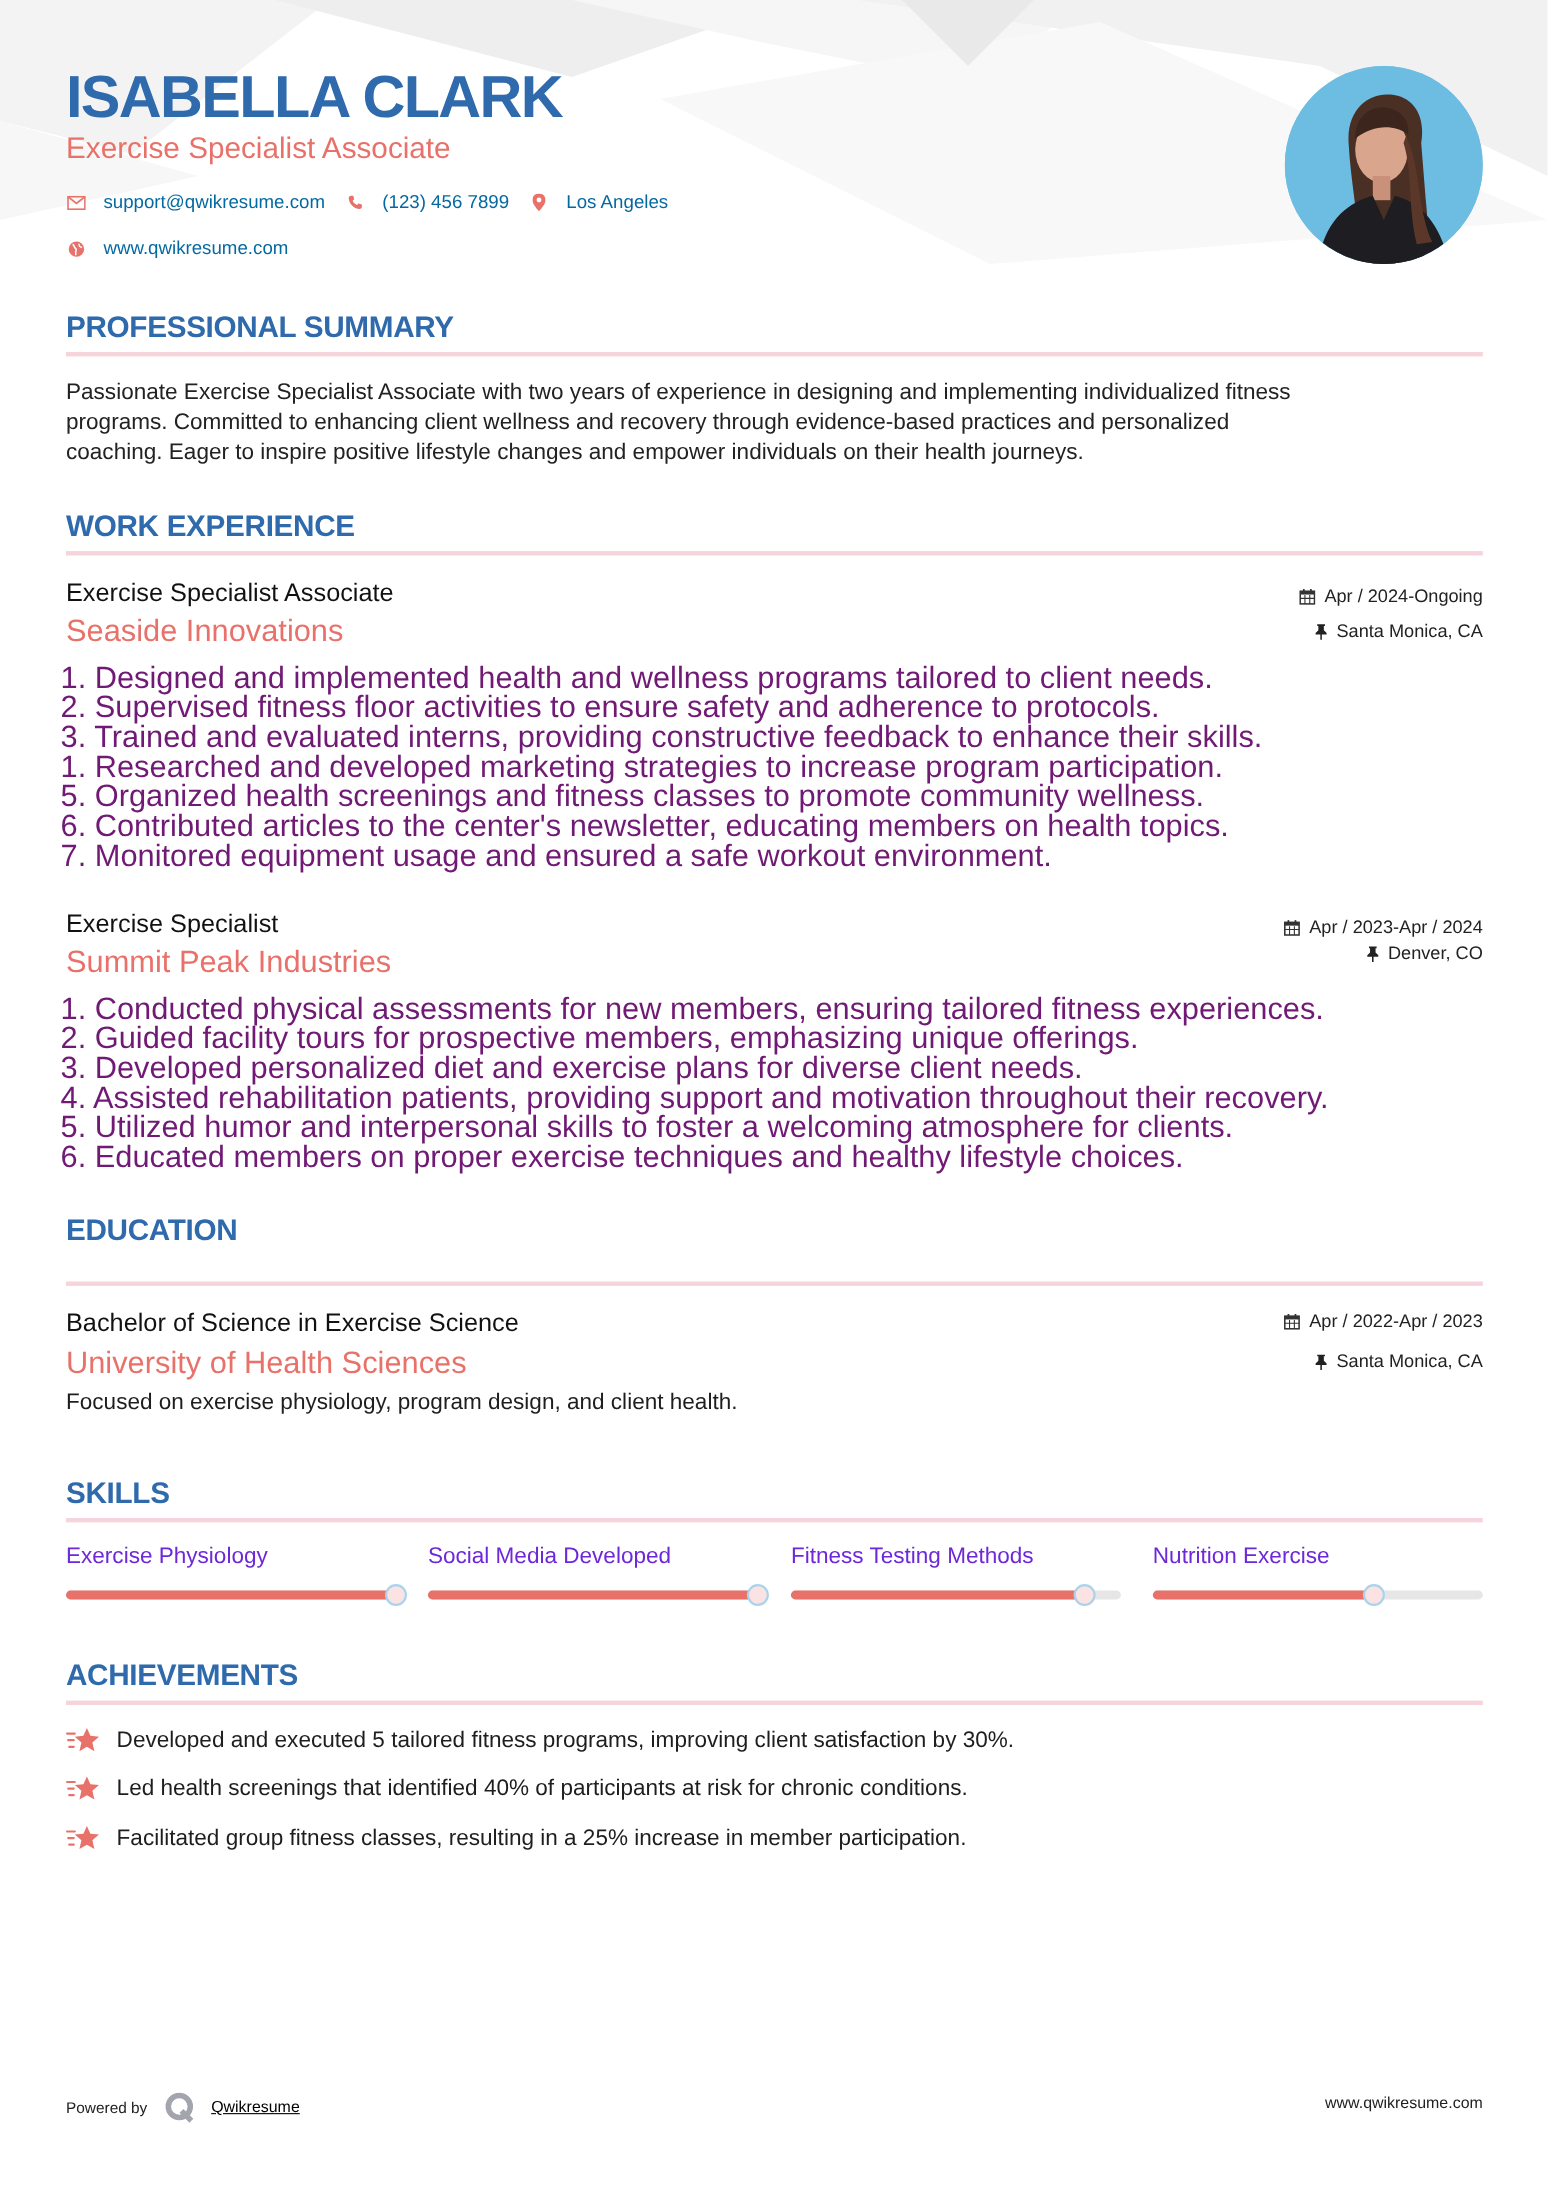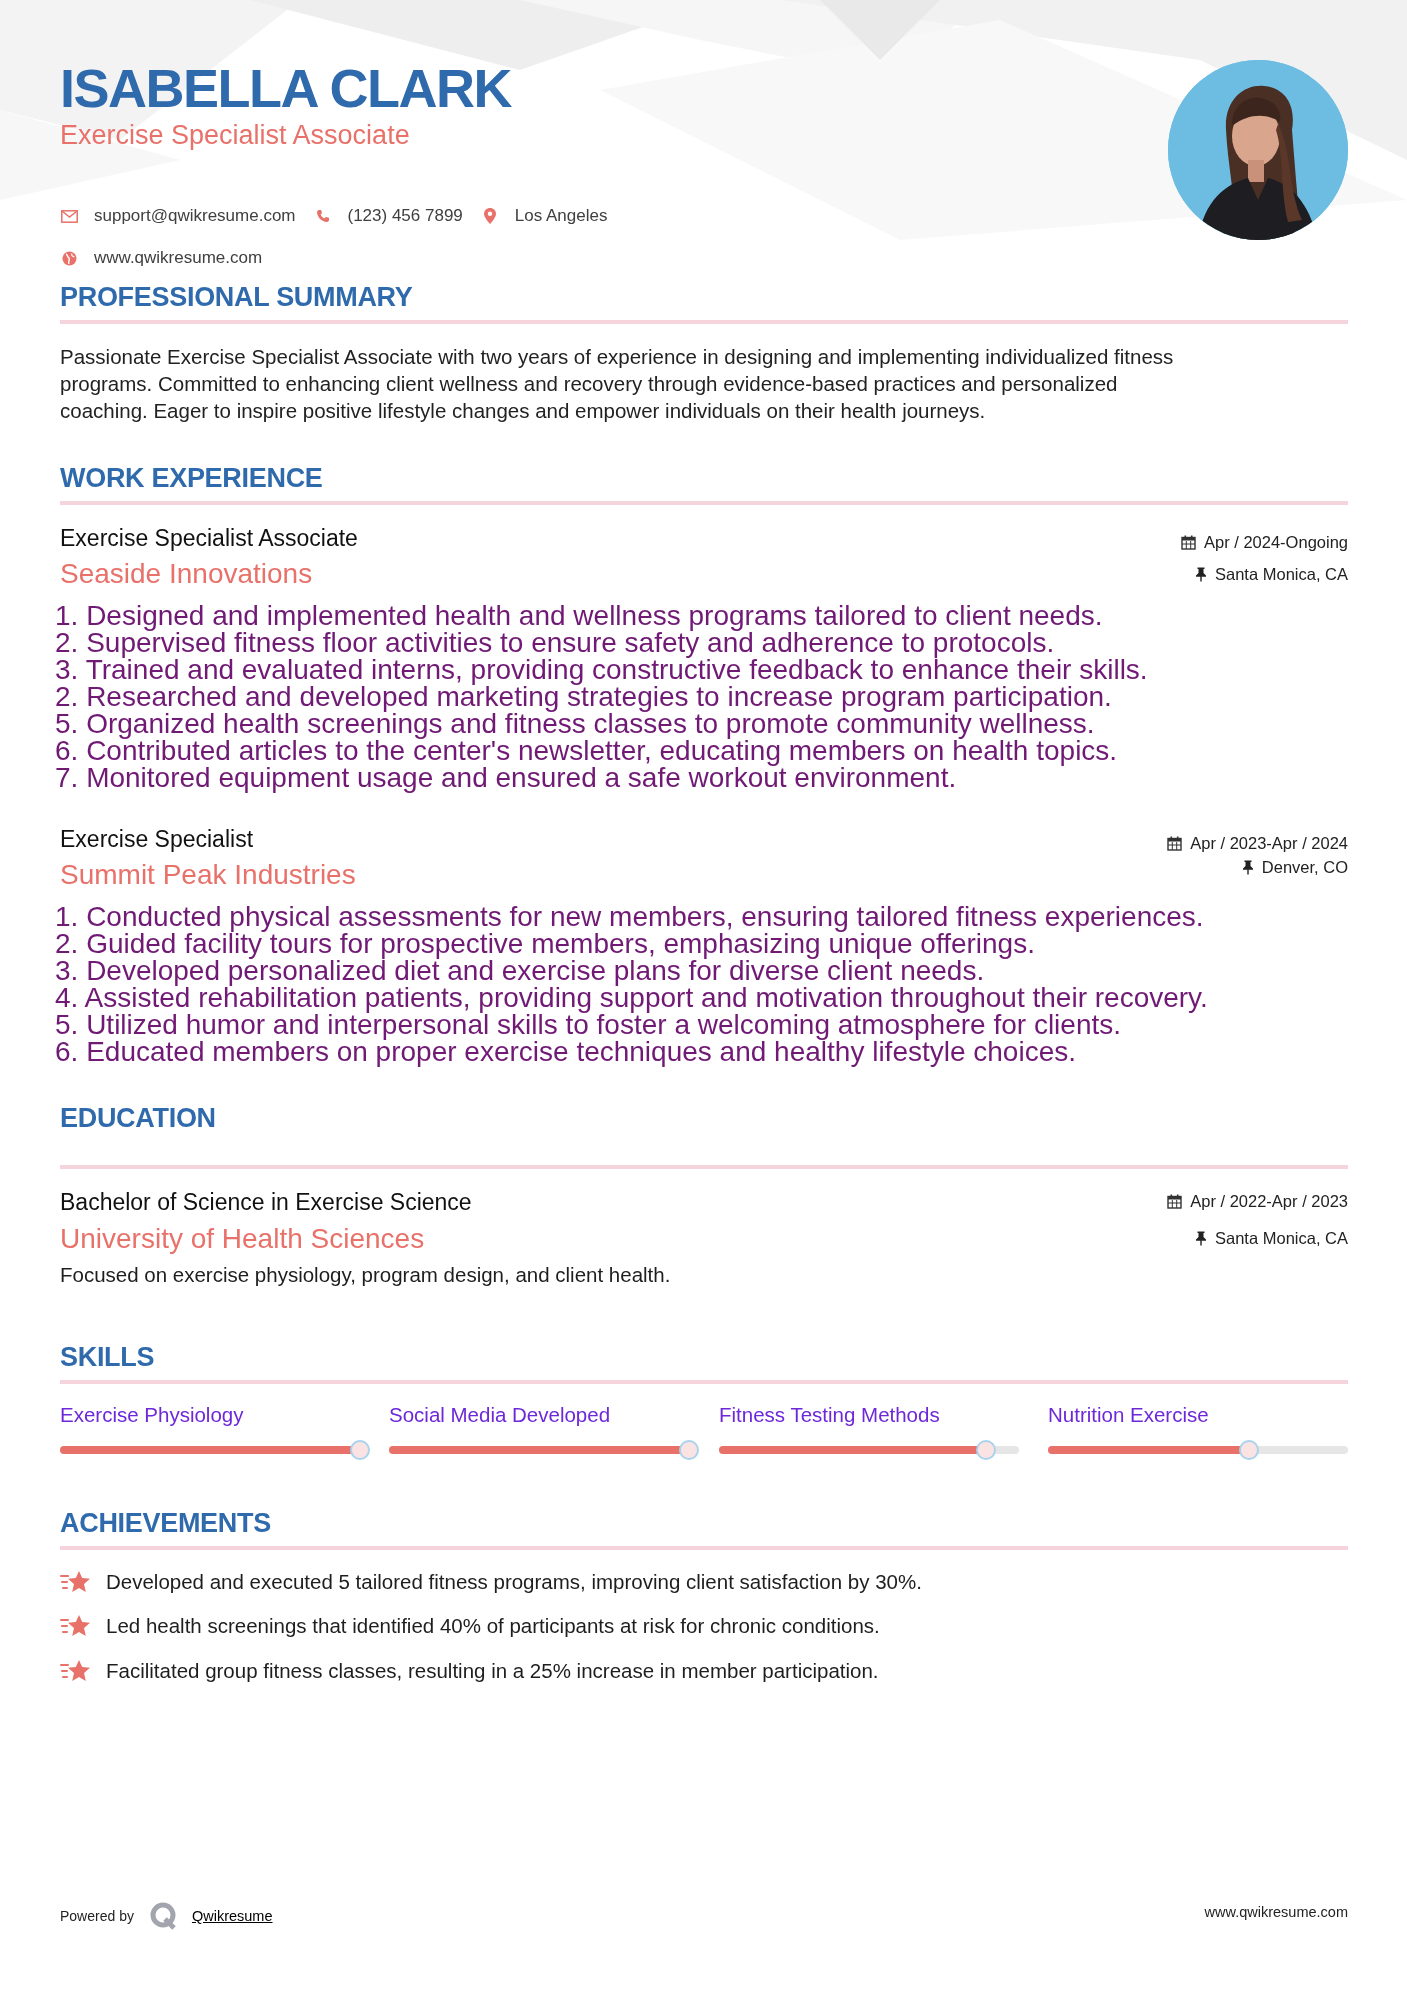--- a/index.html
+++ b/index.html
@@ -6,21 +6,21 @@
   body {
     width:1407px; height:1990px; position:relative; overflow:hidden;
     background:#ffffff;
     font-family:"Liberation Sans", "DejaVu Sans", sans-serif;
     color:#1e1e1e;
   }
   .bg-shapes { position:absolute; left:0; top:0; width:1407px; height:300px; pointer-events:none; }
   .abs { position:absolute; }
   .name { left:60px; top:56px; font-size:54px; font-weight:bold; color:#2f6aac; letter-spacing:-1.5px; line-height:64px; }
   .role { left:60px; top:118px; font-size:27px; color:#e8716a; line-height:34px; }
-  .contact { font-size:17px; color:#404040; line-height:22px; display:flex; align-items:center;margin-top:32px; }
+  .contact { font-size:17px; color:#0369a1; line-height:22px; display:flex; align-items:center; }
   .contact .ic { width:18px; height:18px; margin-right:16px; display:inline-flex; align-items:center; justify-content:center; }
   .photo { left:1168px; top:60px; width:180px; height:180px; border-radius:50%; background:#6dbde3; overflow:hidden; }
   .sec-title { left:60px; font-size:27px; font-weight:bold; color:#2f6aac; line-height:32px; letter-spacing:-0.3px; }
   .sec-line { left:60px; width:1288px; height:4px; background:#f6d4dc; }
   .summary { left:60px; width:1300px; top:343px; font-size:20.5px; line-height:27px; color:#222; }
   .job-title { left:60px; font-size:23px; color:#111; line-height:28px; }
   .company { left:60px; font-size:28px; color:#e8716a; line-height:26px; }
   .meta { right:59px; font-size:16.5px; color:#222; line-height:22px; display:flex; align-items:center; justify-content:flex-end; }
   .meta .ic { margin-right:8px; display:inline-flex; }
   .bullets { left:55px; margin:0; padding:0; list-style:none; font-size:28px; line-height:27px; color:#701a75; }
@@ -136,21 +136,21 @@
     <svg width="12" height="15" viewBox="0 0 12 15">
         <path d="M2.5 0.5 H9.5 V2 H8.5 V6 L11 8.5 V9.8 H6.7 V14.5 H5.3 V9.8 H1 V8.5 L3.5 6 V2 H2.5 Z" fill="#222"></path>
       </svg>
   </span>
   <span>Santa Monica, CA</span>
 </div>
 <ul class="abs bullets" style="top:602px;">
   <li>1. Designed and implemented health and wellness programs tailored to client needs.</li>
   <li>2. Supervised fitness floor activities to ensure safety and adherence to protocols.</li>
   <li>3. Trained and evaluated interns, providing constructive feedback to enhance their skills.</li>
-  <li>2. Researched and developed marketing strategies to increase program participation.</li>
+  <li>1. Researched and developed marketing strategies to increase program participation.</li>
   <li>5. Organized health screenings and fitness classes to promote community wellness.</li>
   <li>6. Contributed articles to the center's newsletter, educating members on health topics.</li>
   <li>7. Monitored equipment usage and ensured a safe workout environment.</li>
 </ul>
 
 <div class="abs job-title" style="top:825px;">Exercise Specialist</div>
 <div class="abs company" style="top:862px;">Summit Peak Industries</div>
 <div class="abs meta" style="top:832px;">
   <span class="ic">
     <svg width="15" height="15" viewBox="0 0 15 15">

